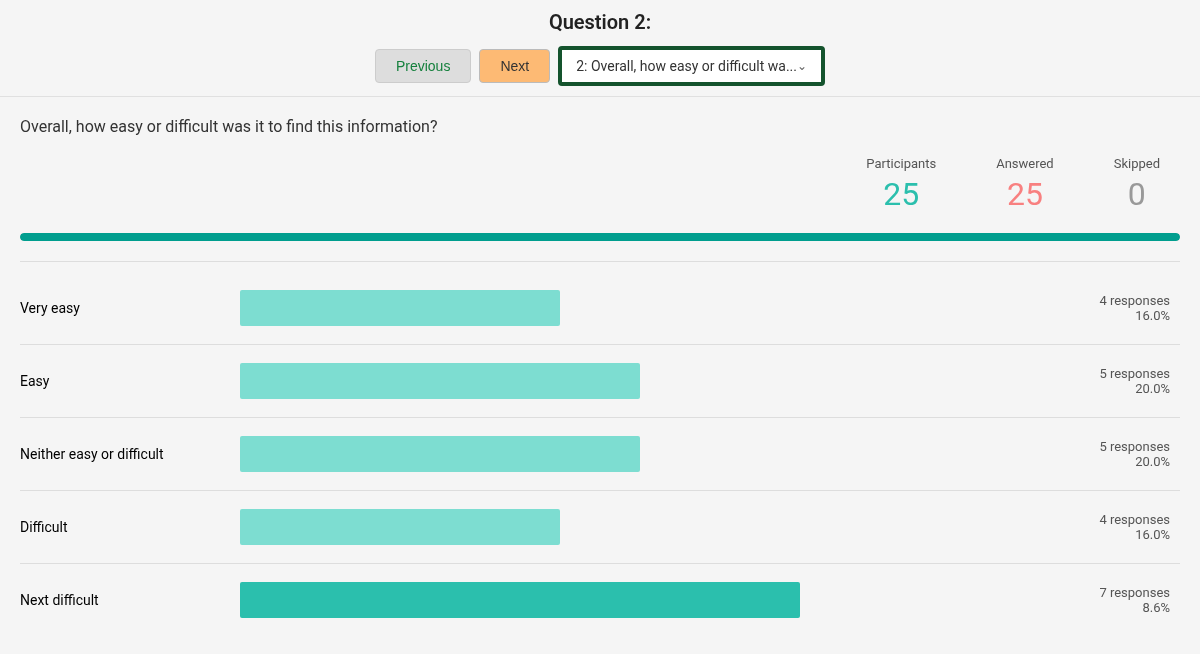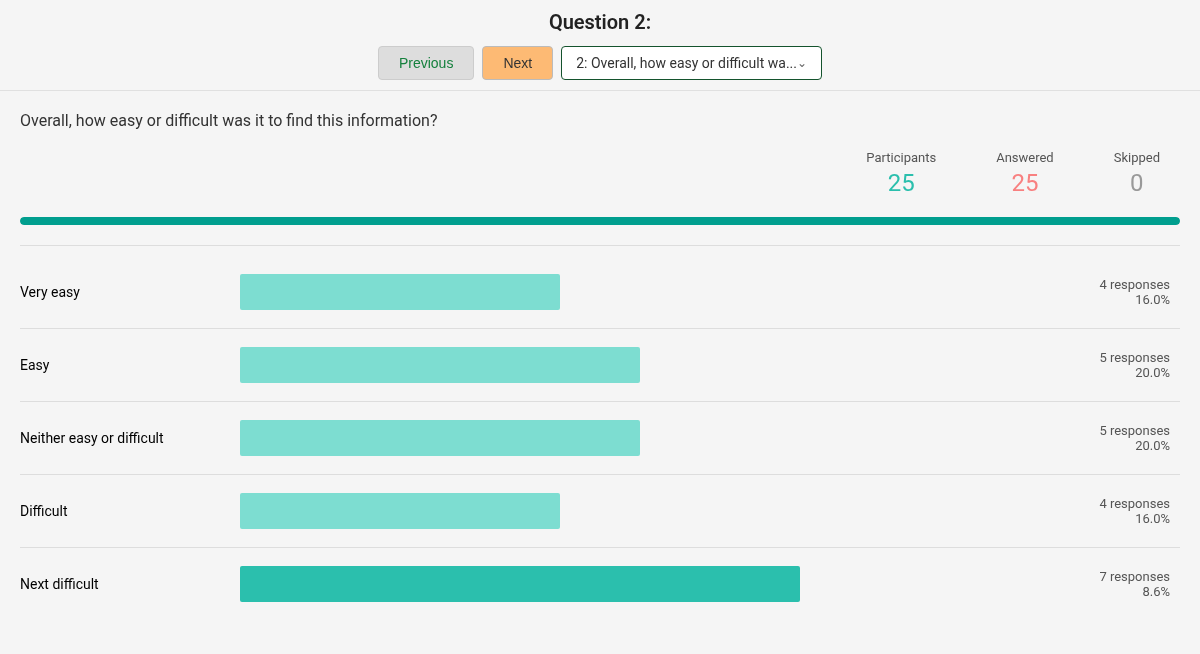--- a/index.html
+++ b/index.html
@@ -55,21 +55,21 @@
       font-size: 14px;
       cursor: pointer;
       font-weight: 500;
     }
 
     .question-dropdown {
       display: flex;
       align-items: center;
       padding: 8px 14px;
       background: #fff;
-      border: 1px solid #14532d;
+      border: 4px solid #14532d;
       border-radius: 4px;
       font-size: 14px;
       cursor: pointer;
       min-width: 260px;
       gap: 0;
     }
 
     .question-dropdown-text {
       flex: 1;
       white-space: nowrap;
@@ -104,21 +104,21 @@
       text-align: center;
     }
 
     .stat-label {
       font-size: 13px;
       color: #555;
       margin-bottom: 4px;
     }
 
     .stat-value {
-      font-size: 24px;
+      font-size: 32px;
       font-weight: 400;
     }
 
     .stat-value.participants {
       color: #2bbfad;
     }
 
     .stat-value.answered {
       color: #f88080;
     }

